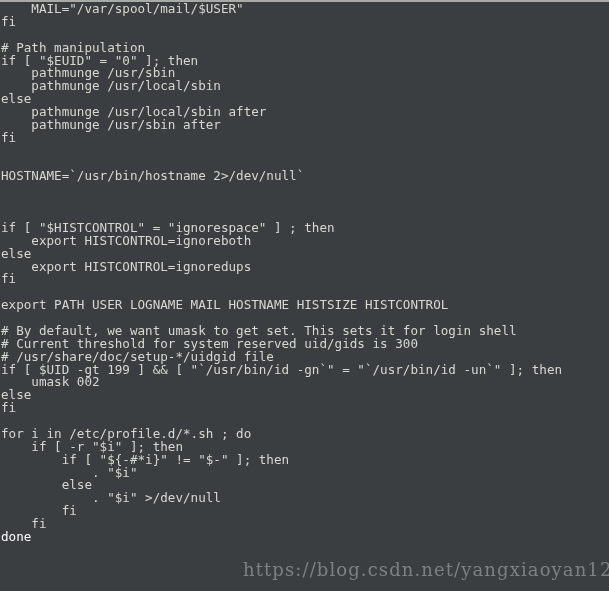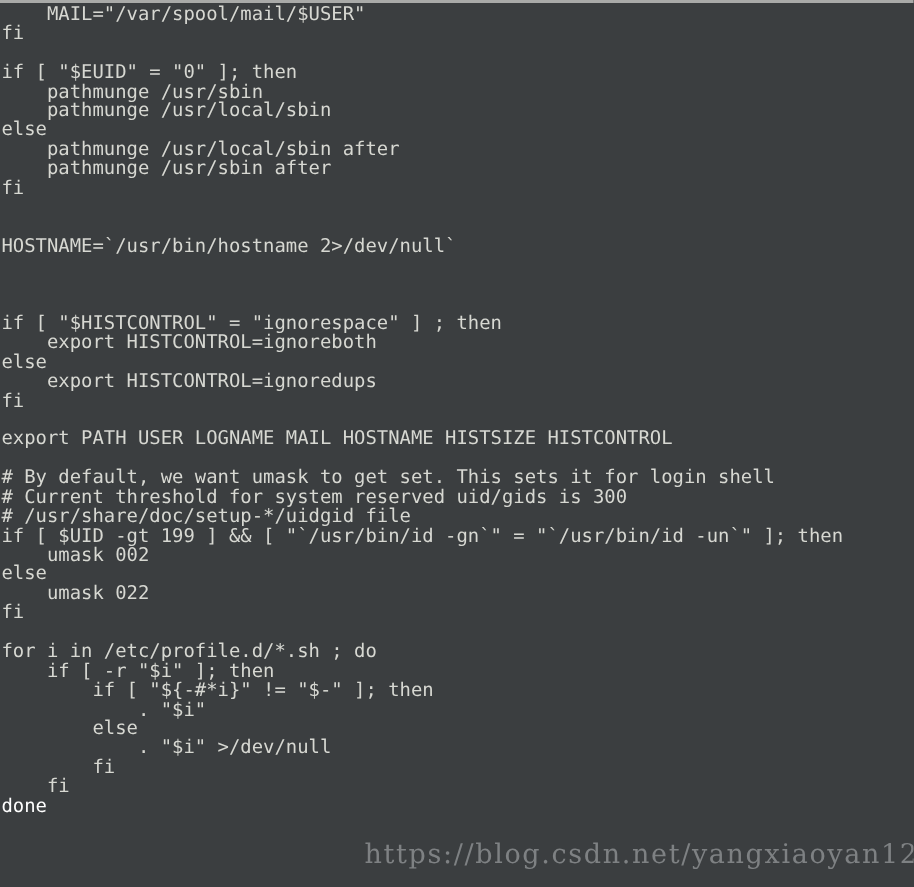--- a/index.html
+++ b/index.html
@@ -60,20 +60,21 @@
 </style>
 </head>
 <body style="background: rgb(59, 62, 64);">
 
 <div id="terminal" style="background: rgb(59, 62, 64); border-top-color: rgb(169, 170, 168);">
 
   <div id="code-area">
       <div class="code-line" style="color: rgb(215, 216, 210);">    MAIL="/var/spool/mail/$USER"</div>
       <div class="code-line" style="color: rgb(215, 216, 210);">fi</div>
       <div class="code-line blank" style="color: rgb(215, 216, 210);"></div>
+      <div class="code-line" style="color: rgb(215, 216, 210);"># Path manipulation</div>
       <div class="code-line" style="color: rgb(215, 216, 210);">if [ "$EUID" = "0" ]; then</div>
       <div class="code-line" style="color: rgb(215, 216, 210);">    pathmunge /usr/sbin</div>
       <div class="code-line" style="color: rgb(215, 216, 210);">    pathmunge /usr/local/sbin</div>
       <div class="code-line" style="color: rgb(215, 216, 210);">else</div>
       <div class="code-line" style="color: rgb(215, 216, 210);">    pathmunge /usr/local/sbin after</div>
       <div class="code-line" style="color: rgb(215, 216, 210);">    pathmunge /usr/sbin after</div>
       <div class="code-line" style="color: rgb(215, 216, 210);">fi</div>
       <div class="code-line blank" style="color: rgb(215, 216, 210);"></div>
       <div class="code-line blank" style="color: rgb(215, 216, 210);"></div>
       <div class="code-line" style="color: rgb(215, 216, 210);">HOSTNAME=`/usr/bin/hostname 2&gt;/dev/null`</div>
@@ -87,21 +88,20 @@
       <div class="code-line" style="color: rgb(215, 216, 210);">fi</div>
       <div class="code-line blank" style="color: rgb(215, 216, 210);"></div>
       <div class="code-line" style="color: rgb(215, 216, 210);">export PATH USER LOGNAME MAIL HOSTNAME HISTSIZE HISTCONTROL</div>
       <div class="code-line blank" style="color: rgb(215, 216, 210);"></div>
       <div class="code-line" style="color: rgb(215, 216, 210);"># By default, we want umask to get set. This sets it for login shell</div>
       <div class="code-line" style="color: rgb(215, 216, 210);"># Current threshold for system reserved uid/gids is 300</div>
       <div class="code-line" style="color: rgb(215, 216, 210);"># /usr/share/doc/setup-*/uidgid file</div>
       <div class="code-line" style="color: rgb(215, 216, 210);">if [ $UID -gt 199 ] &amp;&amp; [ "`/usr/bin/id -gn`" = "`/usr/bin/id -un`" ]; then</div>
       <div class="code-line" style="color: rgb(215, 216, 210);">    umask 002</div>
       <div class="code-line" style="color: rgb(215, 216, 210);">else</div>
-      <div class="code-line" style="color: rgb(215, 216, 210);">    umask 022</div>
       <div class="code-line" style="color: rgb(215, 216, 210);">fi</div>
       <div class="code-line blank" style="color: rgb(215, 216, 210);"></div>
       <div class="code-line" style="color: rgb(215, 216, 210);">for i in /etc/profile.d/*.sh ; do</div>
       <div class="code-line" style="color: rgb(215, 216, 210);">    if [ -r "$i" ]; then</div>
       <div class="code-line" style="color: rgb(215, 216, 210);">        if [ "${-#*i}" != "$-" ]; then</div>
       <div class="code-line" style="color: rgb(215, 216, 210);">            . "$i"</div>
       <div class="code-line" style="color: rgb(215, 216, 210);">        else</div>
       <div class="code-line" style="color: rgb(215, 216, 210);">            . "$i" &gt;/dev/null</div>
       <div class="code-line" style="color: rgb(215, 216, 210);">        fi</div>
       <div class="code-line" style="color: rgb(215, 216, 210);">    fi</div>

